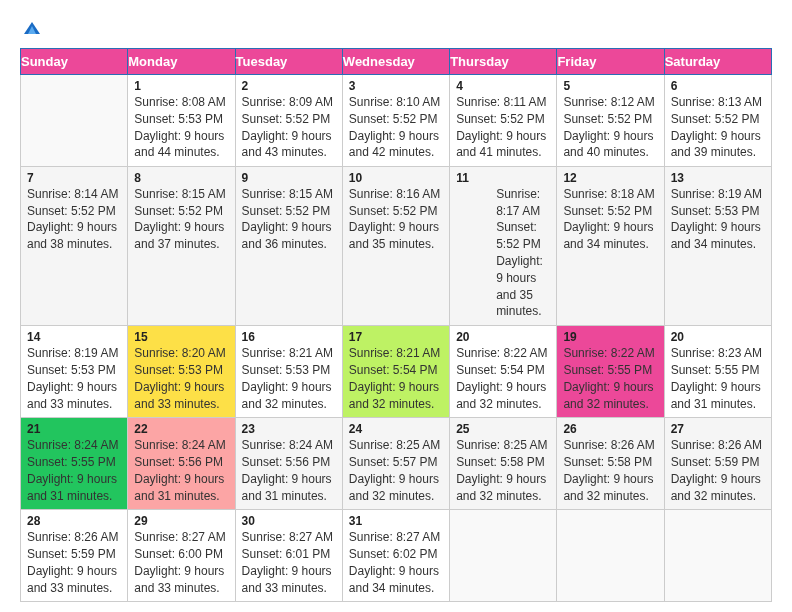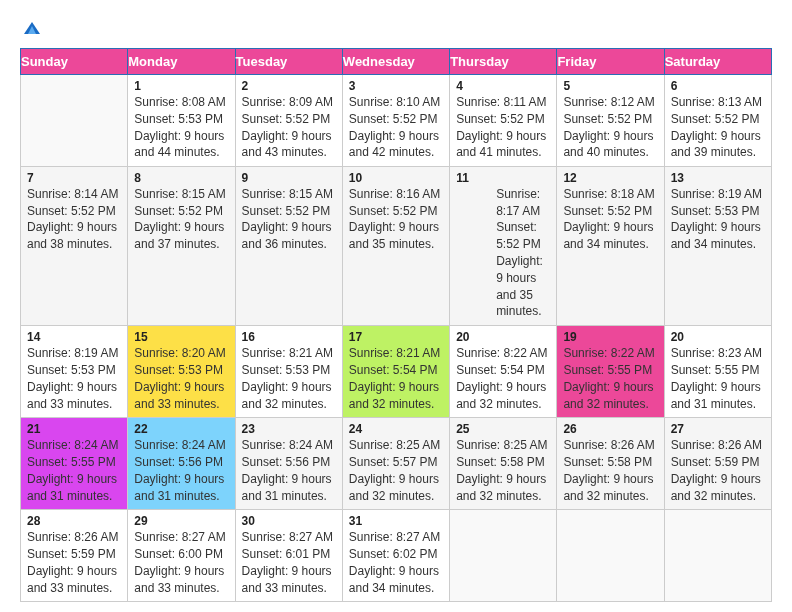--- a/index.html
+++ b/index.html
@@ -275,28 +275,28 @@
           </td>
           <td style="background: rgb(255, 255, 255);">
             <span class="day-num">20</span>
             <div class="day-info" style="white-space: pre-line;">Sunrise: 8:23 AM
 Sunset: 5:55 PM
 Daylight: 9 hours
 and 31 minutes.</div>
           </td>
         </tr>
         <tr>
-          <td style="background: #d946ef; margin-top: 8px;">
+          <td style="background: #22c55e; margin-top: 8px;">
             <span class="day-num">21</span>
             <div class="day-info" style="white-space: pre-line;">Sunrise: 8:24 AM
 Sunset: 5:55 PM
 Daylight: 9 hours
 and 31 minutes.</div>
           </td>
-          <td style="background: #7dd3fc;">
+          <td style="background: #fca5a5;">
             <span class="day-num">22</span>
             <div class="day-info" style="white-space: pre-line;">Sunrise: 8:24 AM
 Sunset: 5:56 PM
 Daylight: 9 hours
 and 31 minutes.</div>
           </td>
           <td style="background: rgb(245, 245, 245);">
             <span class="day-num">23</span>
             <div class="day-info" style="white-space: pre-line;">Sunrise: 8:24 AM
 Sunset: 5:56 PM

